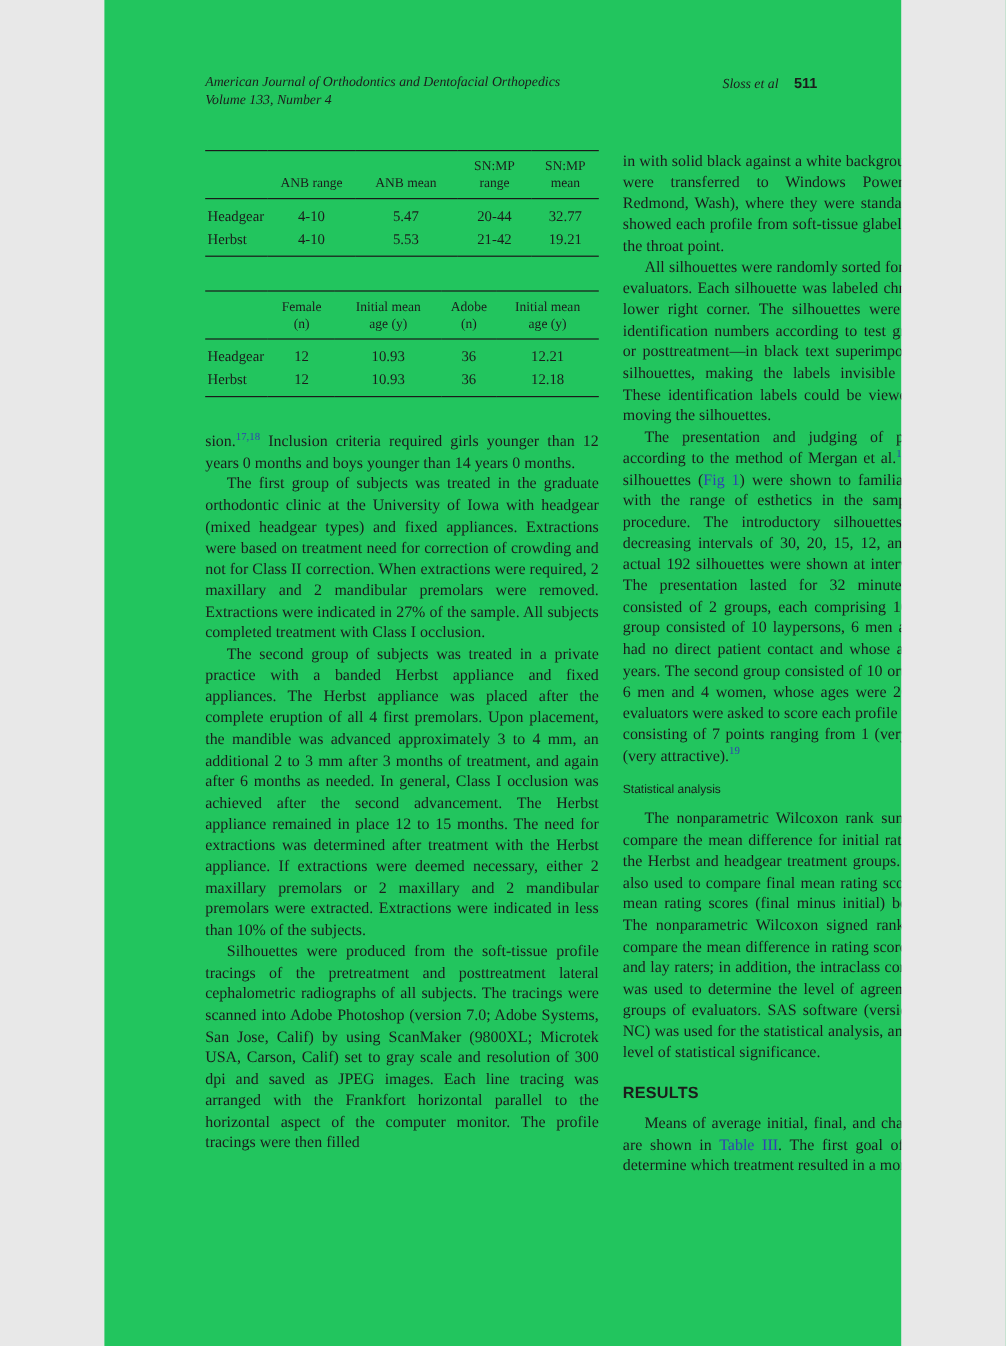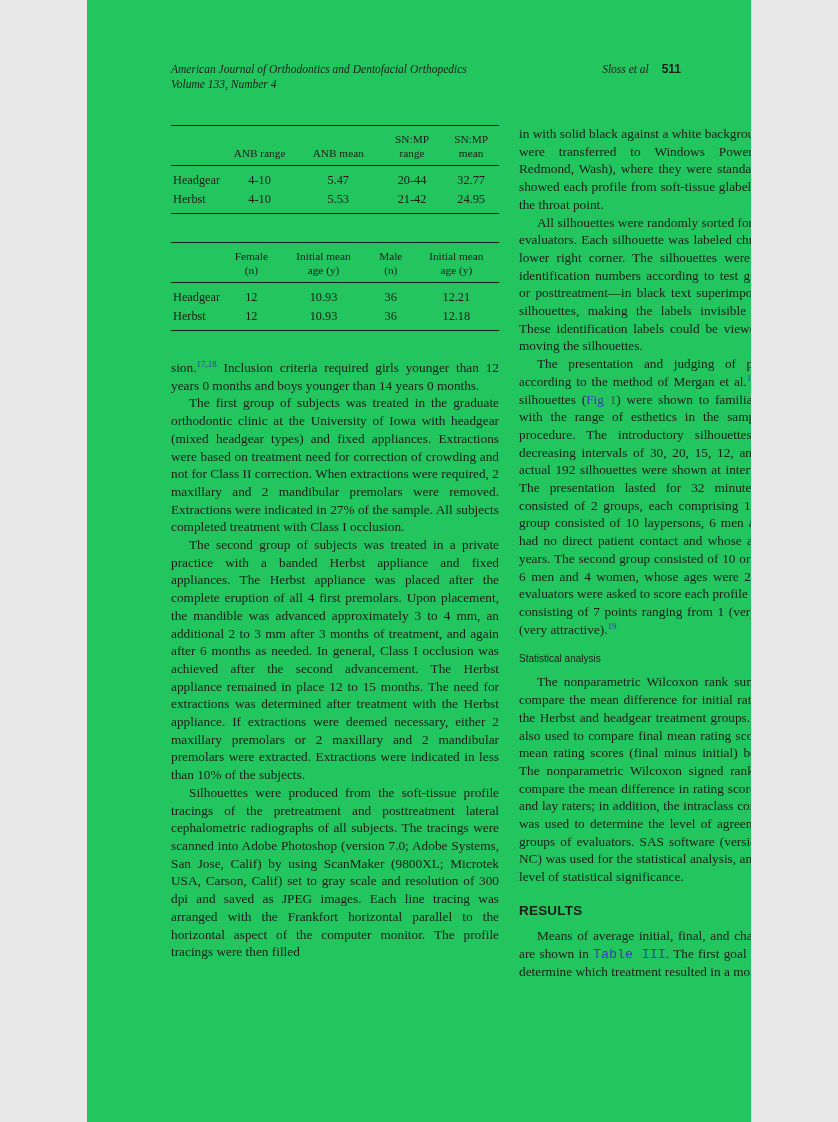--- a/index.html
+++ b/index.html
@@ -107,21 +107,21 @@
               <td>4-10</td>
               <td>5.47</td>
               <td>20-44</td>
               <td>32.77</td>
             </tr>
             <tr>
               <td>Herbst</td>
               <td>4-10</td>
               <td>5.53</td>
               <td>21-42</td>
-              <td>24.95</td>
+              <td>19.21</td>
             </tr>
           </tbody>
         </table>
     </div>
 
     <div class="tablebox">
       <table class="jtable">
           <colgroup>
             <col style="width: 16%;">
             <col style="width: 17%;">
@@ -129,21 +129,21 @@
             <col style="width: 14%;">
             <col style="width: 26%;">
           </colgroup>
           <thead>
             <tr>
               <th></th>
               <th>Female
 (n)</th>
               <th>Initial mean
 age (y)</th>
-              <th>Male
+              <th>Adobe
 (n)</th>
               <th>Initial mean
 age (y)</th>
             </tr>
           </thead>
           <tbody>
             <tr>
               <td>Headgear</td>
               <td>12</td>
               <td>10.93</td>
@@ -170,17 +170,17 @@
   </div>
 
   <div class="col col-right">
     <div id="right-paras">
         <p class="body-p"><span>in with solid black against a white background. The silhouettes were transferred to Windows PowerPoint (Microsoft, Redmond, Wash), where they were standardized for size and showed each profile from soft-tissue glabella to slightly below the throat point.</span></p>
         <p class="body-p indent"><span>All silhouettes were randomly sorted for presentation to the evaluators. Each silhouette was labeled chronologically in the lower right corner. The silhouettes were also labeled with identification numbers according to test group—pretreatment or posttreatment—in black text superimposed over the black silhouettes, making the labels invisible during projection. These identification labels could be viewed by clicking and moving the silhouettes.</span></p>
         <p class="body-p indent"><span>The presentation and judging of profiles was done according to the method of Mergan et al.</span><span class="sup link" style="color: rgb(51, 64, 179);">16</span><span> Five introductory silhouettes (</span><span class="link" style="color: rgb(51, 64, 179);">Fig 1</span><span>) were shown to familiarize the evaluators with the range of esthetics in the sample and the rating procedure. The introductory silhouettes were shown at decreasing intervals of 30, 20, 15, 12, and 10 seconds. The actual 192 silhouettes were shown at intervals of 10 seconds. The presentation lasted for 32 minutes. The evaluators consisted of 2 groups, each comprising 10 people. The first group consisted of 10 laypersons, 6 men and 4 women, who had no direct patient contact and whose ages were 19 to 55 years. The second group consisted of 10 orthodontic residents, 6 men and 4 women, whose ages were 26 to 31 years. The evaluators were asked to score each profile using a Likert scale consisting of 7 points ranging from 1 (very unattractive) to 7 (very attractive).</span><span class="sup link" style="color: rgb(51, 64, 179);">19</span></p>
         <div class="sub-heading">Statistical analysis</div>
         <p class="body-p indent"><span>The nonparametric Wilcoxon rank sum test was used to compare the mean difference for initial rating scores between the Herbst and headgear treatment groups. The same test was also used to compare final mean rating scores and changes of mean rating scores (final minus initial) between the groups. The nonparametric Wilcoxon signed rank test was used to compare the mean difference in rating scores between resident and lay raters; in addition, the intraclass correlation coefficient was used to determine the level of agreement between the 2 groups of evaluators. SAS software (version 9.1; SAS, Cary, NC) was used for the statistical analysis, and all tests had a .05 level of statistical significance.</span></p>
         <div class="section-heading">RESULTS</div>
-        <p class="body-p indent"><span>Means of average initial, final, and change esthetic scores are shown in </span><span class="link" style="color: rgb(51, 64, 179); font-family: Liberation Mono, monospace;">Table III</span><span>. The first goal of the study was to determine which treatment resulted in a more</span></p>
+        <p class="body-p indent"><span>Means of average initial, final, and change esthetic scores are shown in </span><span class="link" style="color: rgb(51, 64, 179);">Table III</span><span>. The first goal of the study was to determine which treatment resulted in a more</span></p>
       </div>
   </div>
 
 </div>
 
 </body></html>

